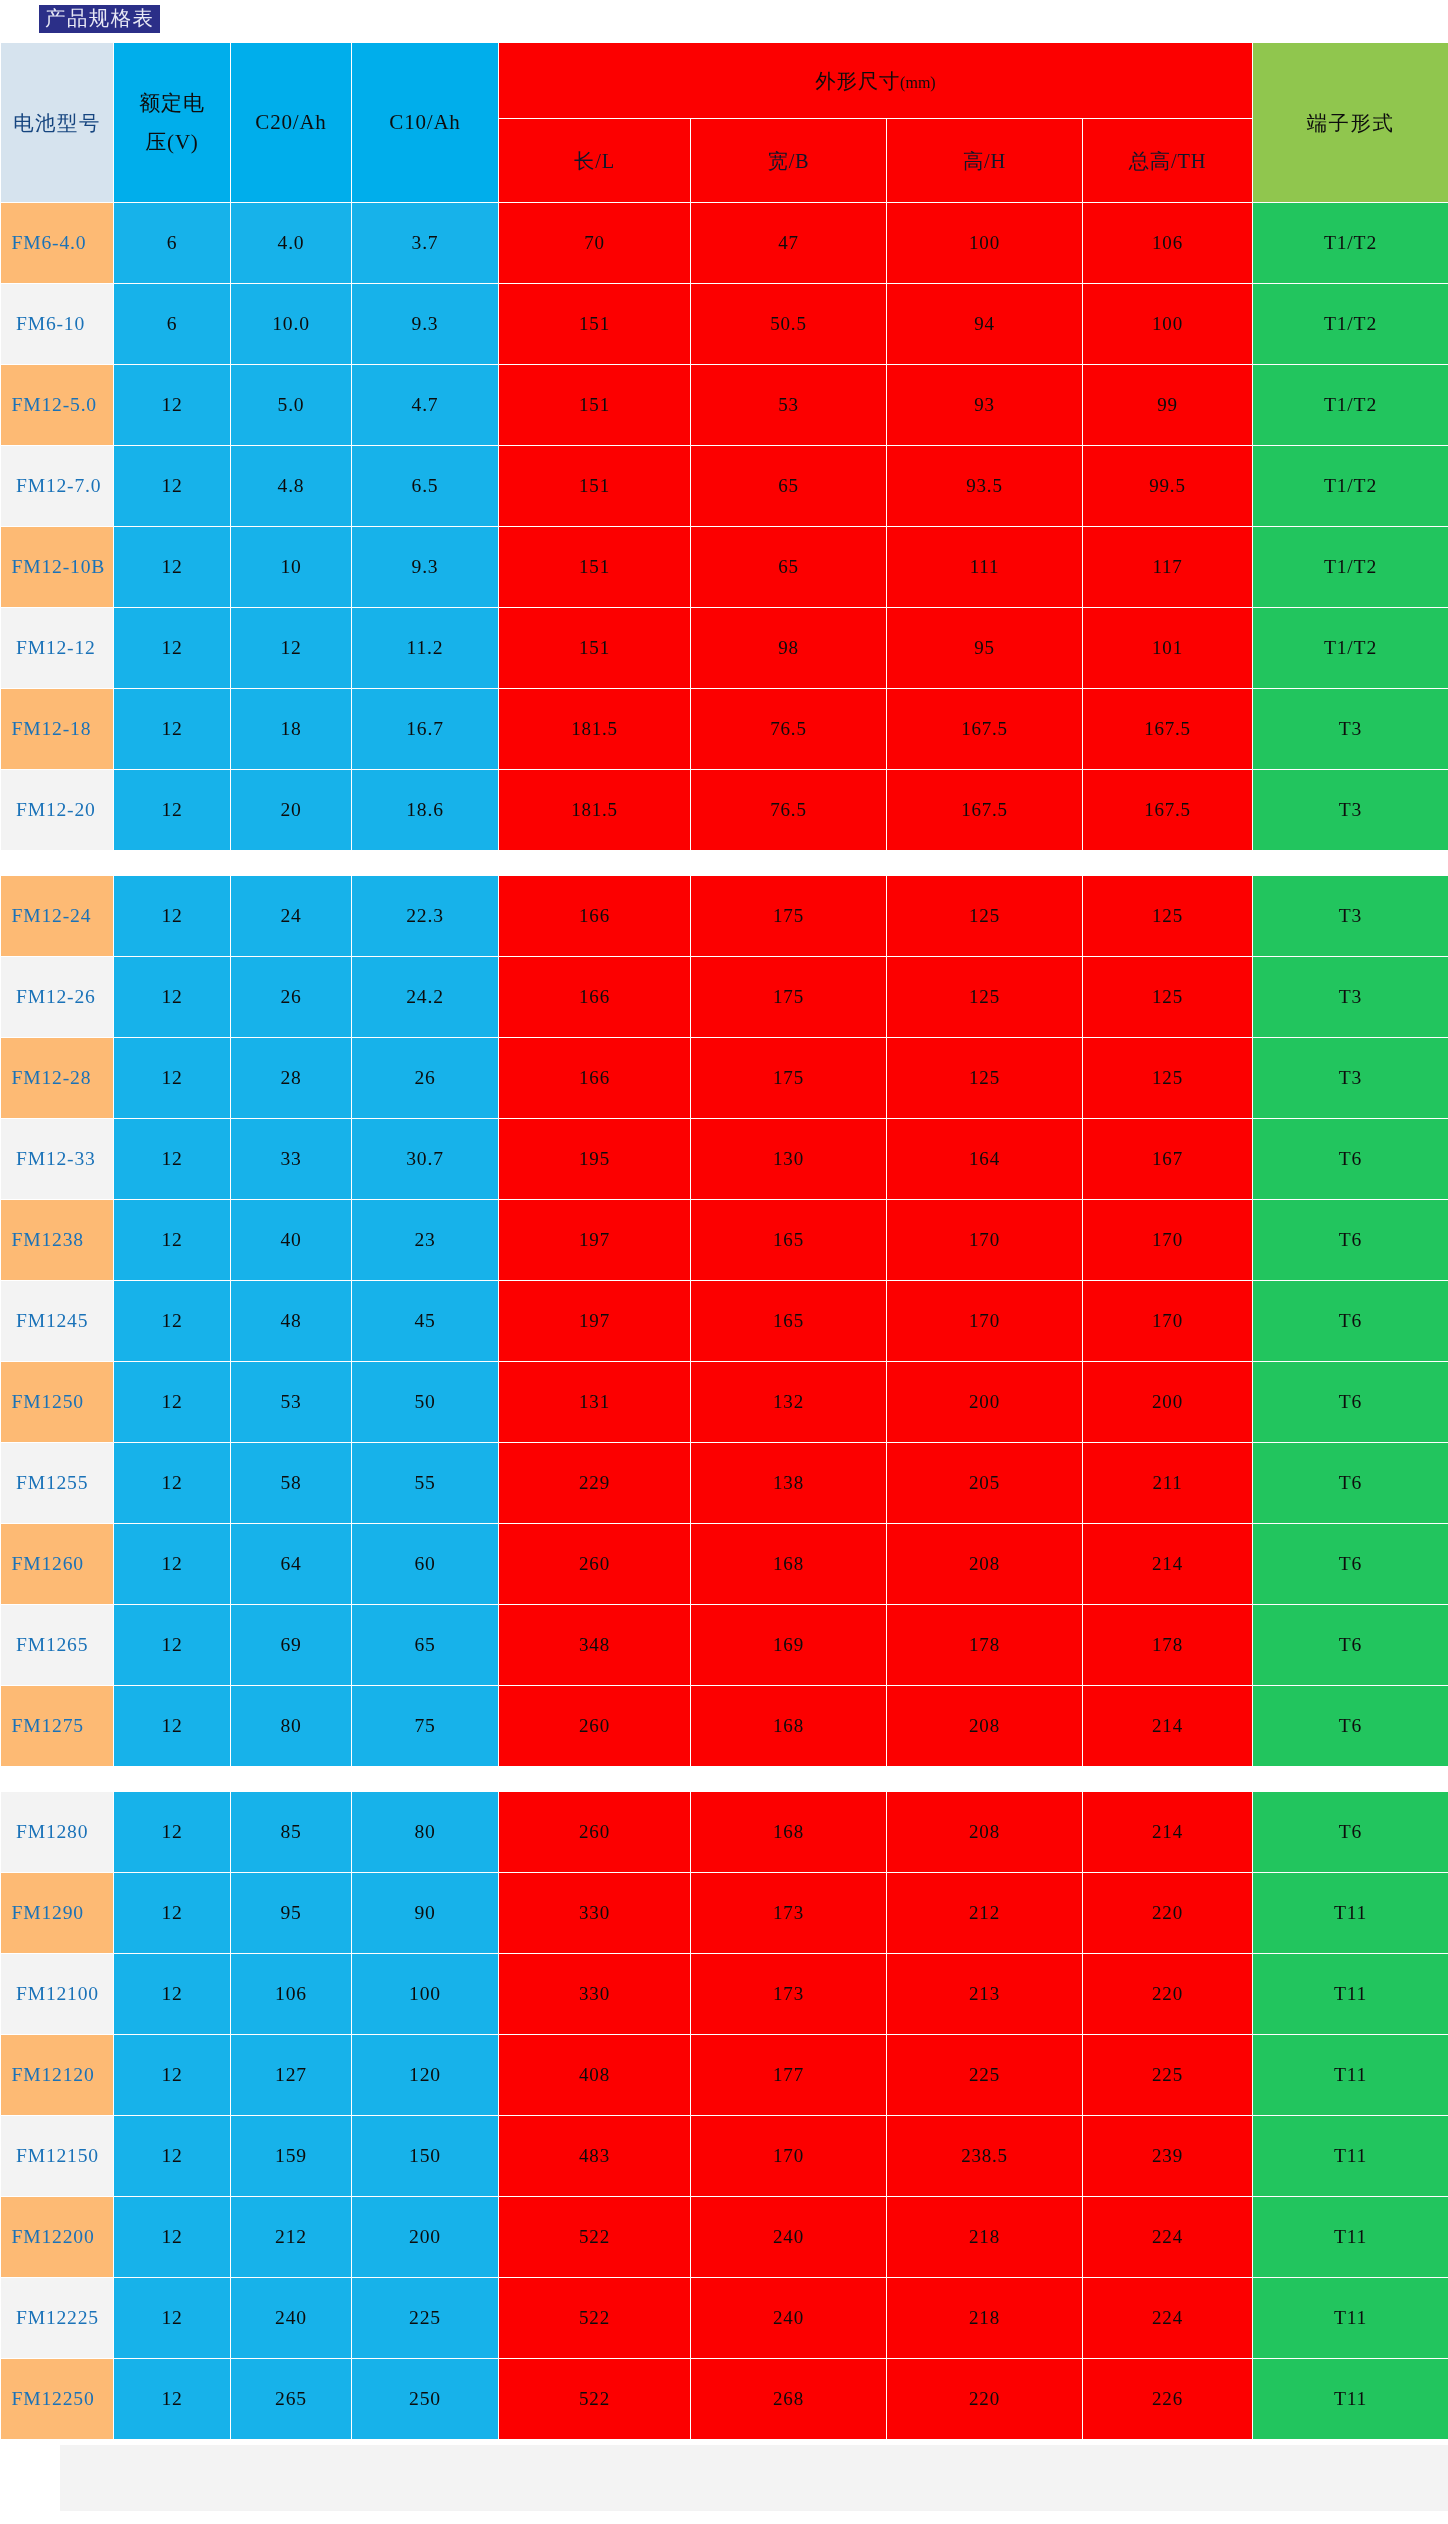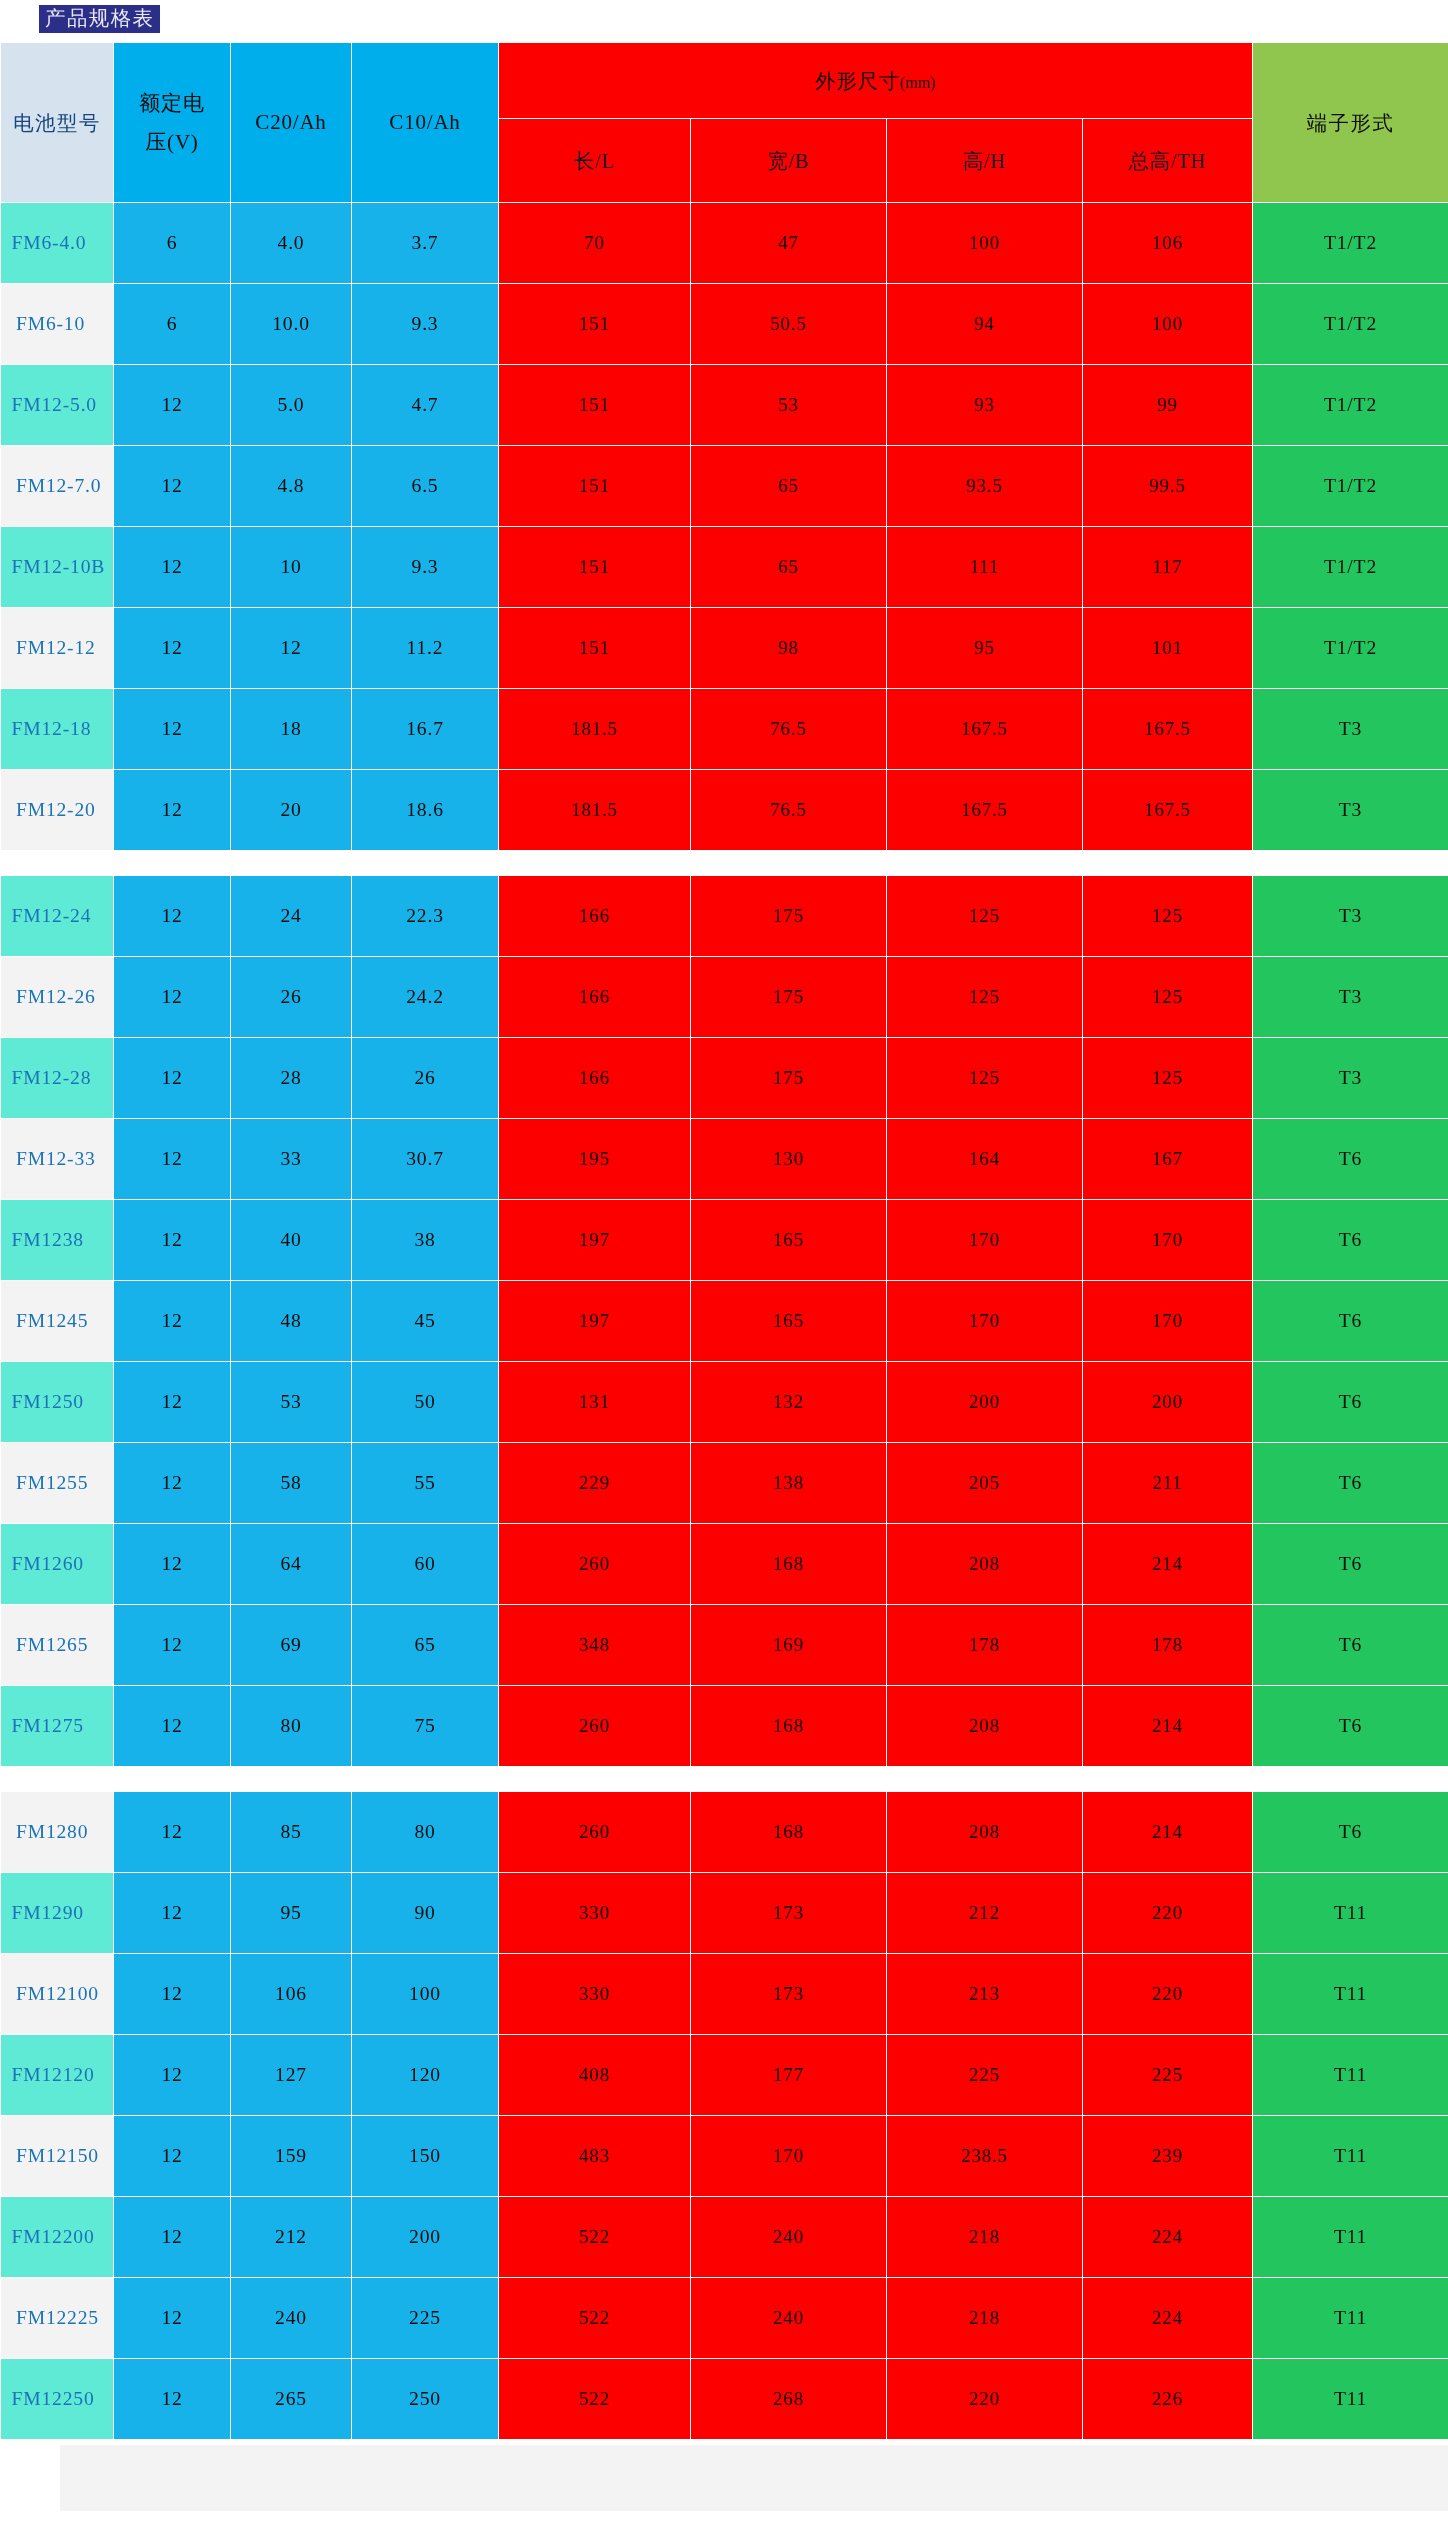--- a/index.html
+++ b/index.html
@@ -113,21 +113,21 @@
     color: #0d0d0d;
     font-size: 20.4px;
     height: 158px;
     letter-spacing: 1.5px;
   }
 
   
   tr.data-row td { height: 80px; }
 
   td.c-model-cell {
-    background: #5eead4;
+    background: #fdba74;
     color: #1a72b8;
     font-size: 19.6px;
     letter-spacing: 0.8px;
     text-align: left;
     padding-left: 10.6px;
   }
   tr.alt td.c-model-cell { background: #f3f3f3; padding-left: 15px; }
 
   td.blue-cell {
     background: #17b2ea;
@@ -353,21 +353,21 @@
           <td class="red-cell">195</td>
           <td class="red-cell">130</td>
           <td class="red-cell">164</td>
           <td class="red-cell">167</td>
           <td class="green-cell">T6</td>
         </tr>
         <tr class="data-row">
           <td class="c-model-cell">FM1238</td>
           <td class="blue-cell">12</td>
           <td class="blue-cell">40</td>
-          <td class="blue-cell">38</td>
+          <td class="blue-cell">23</td>
           <td class="red-cell">197</td>
           <td class="red-cell">165</td>
           <td class="red-cell">170</td>
           <td class="red-cell">170</td>
           <td class="green-cell">T6</td>
         </tr>
         <tr class="data-row alt">
           <td class="c-model-cell">FM1245</td>
           <td class="blue-cell">12</td>
           <td class="blue-cell">48</td>

